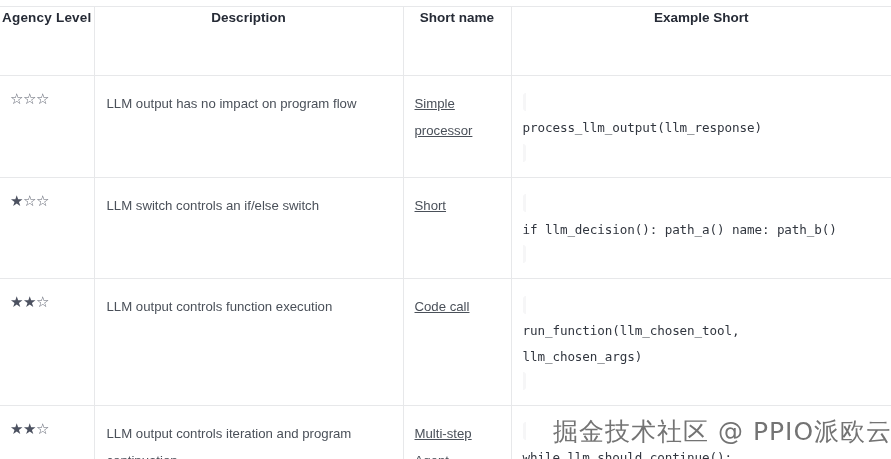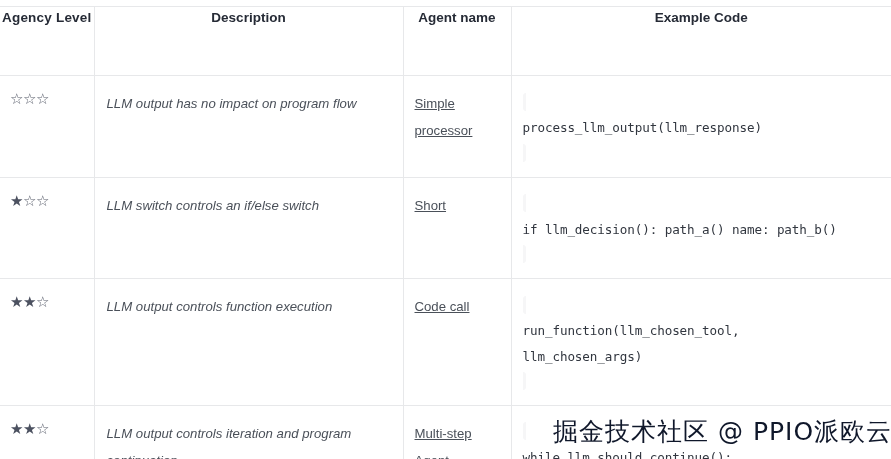--- a/index.html
+++ b/index.html
@@ -79,21 +79,21 @@
     line-height: 1.2;
     letter-spacing: -0.5px;
     color: #4c515f;
     white-space: nowrap;
   }
   .stars { display: inline-block; }
   .star  { font-size: 15px; }
   .star.filled { color: #4c5160; }
   .star.empty  { color: #5a5f6c; }
 
-  td.desc-cell .cell { padding-right: 16px; font-style: italic; }
+  td.desc-cell .cell { padding-right: 16px; }
   td.short-cell .cell { padding-left: 11px; text-decoration: underline; }
 
   td.code-cell .cell {
     padding: 13px 8px 10px 11px;
     line-height: 2.0;
     font-size: 12.6px;
   }
   code.inline {
     font-family: "DejaVu Sans Mono", "Liberation Mono", monospace;
     font-size: 12.6px;
@@ -108,21 +108,21 @@
 
   .row-h-tall td .cell  { min-height: 68px; }
   .row-h-short td .cell { min-height: 34px; }
 
   .watermark {
     position: absolute;
     left: 553px;
     top: 419px;
     font-size: 25px;
     line-height: 1;
-    color: #0f172a;
+    color: #737373;
     letter-spacing: 1px;
     white-space: nowrap;
     font-family: "DejaVu Sans", sans-serif;
     pointer-events: none;
   }
 </style>
 </head>
 <body>
 
 <div class="table-wrap">
@@ -130,22 +130,22 @@
     <colgroup>
       <col class="c-level">
         <col class="c-desc">
         <col class="c-short">
         <col class="c-code">
     </colgroup>
     <thead>
       <tr>
         <th class="level-head">Agency Level</th>
         <th>Description</th>
-        <th>Agent name</th>
-        <th>Example Code</th>
+        <th>Short name</th>
+        <th>Example Short</th>
       </tr>
     </thead>
     <tbody>
         <tr class="row-h-tall">
           <td class="level-cell">
             <div class="cell"><span class="stars"><span class="star empty">☆</span><span class="star empty">☆</span><span class="star empty">☆</span></span></div>
           </td>
           <td class="desc-cell">
             <div class="cell">LLM output has no impact on program flow</div>
           </td>

